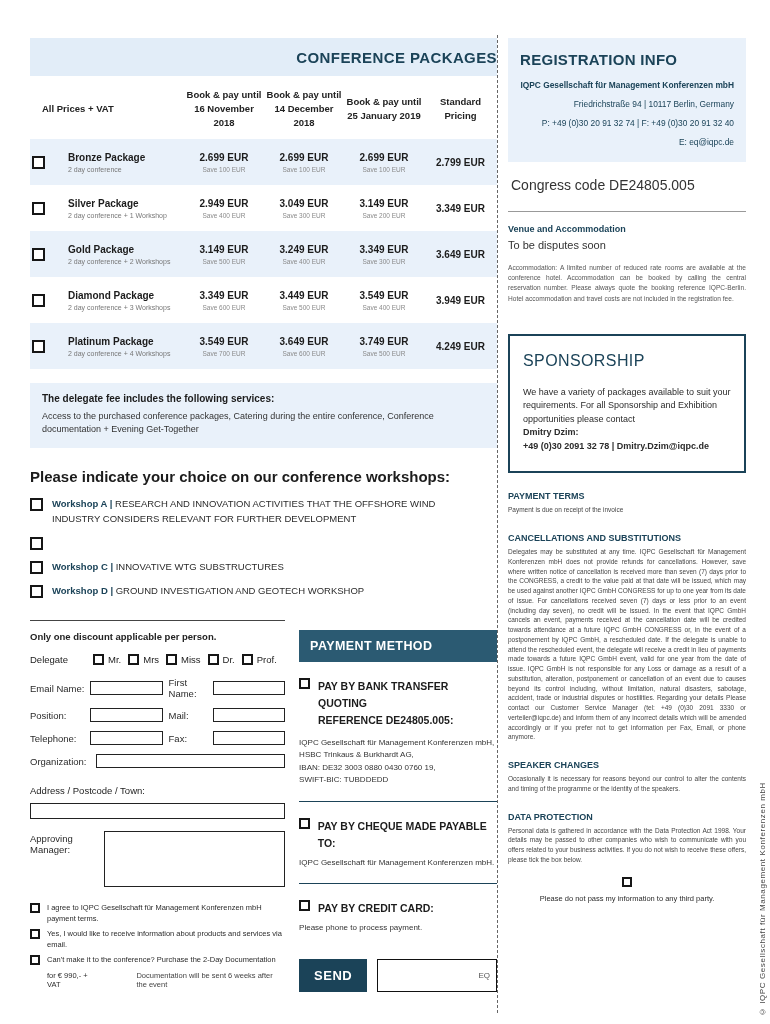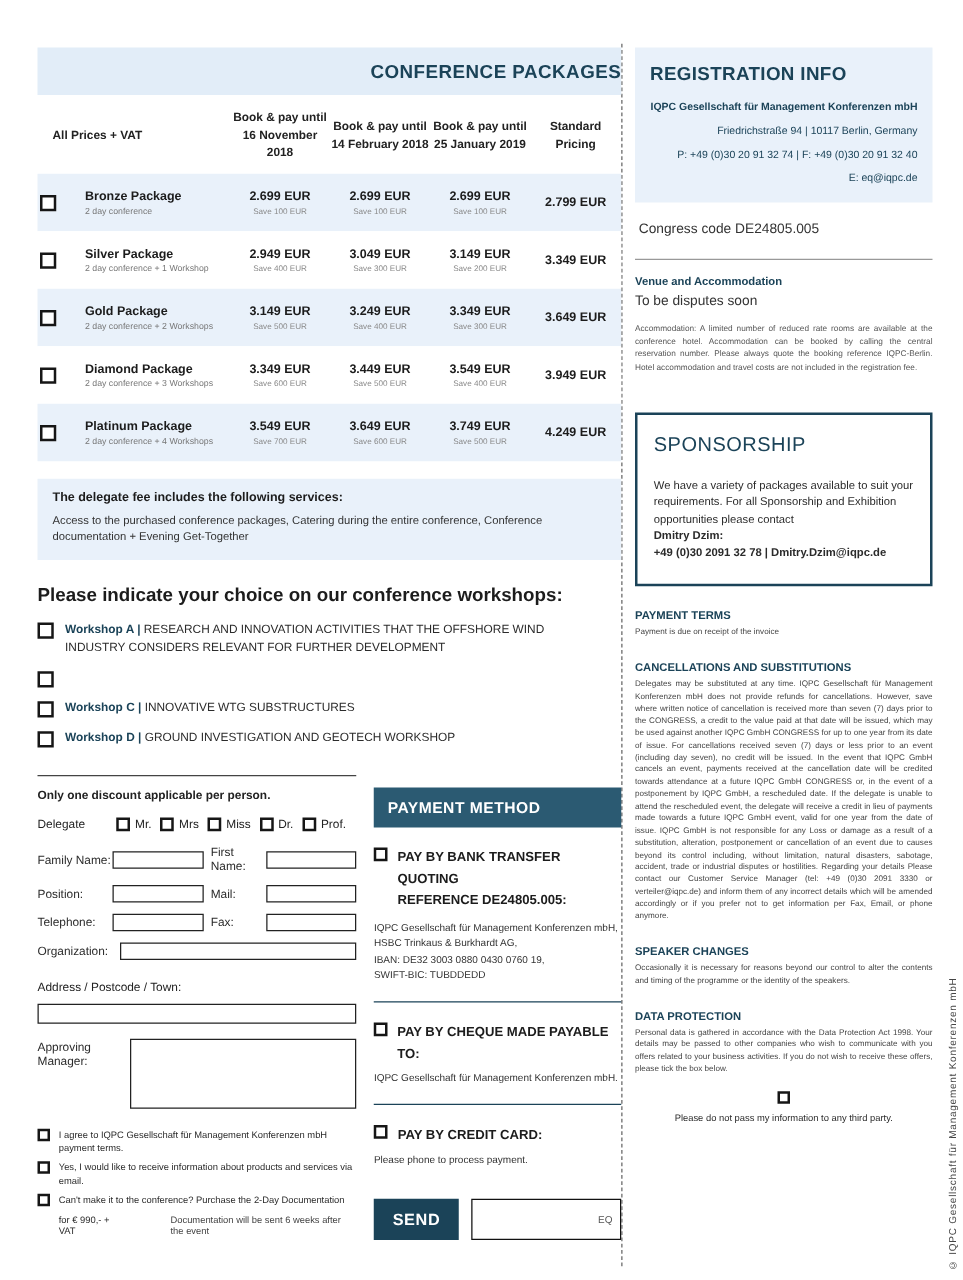--- a/index.html
+++ b/index.html
@@ -79,21 +79,21 @@
   .send-btn { background:#1b4358; color:#fff; font-size:13px; font-weight:bold; padding:9px 15px; letter-spacing:.5px; cursor:pointer; border:none; }
   .send-field { flex:1; height:33px; border:1.6px solid #111; display:flex; align-items:center; justify-content:flex-end; padding-right:6px; font-size:8px; color:#555; background:#fff; }
 
   
   .right { position:absolute; left:508px; top:38px; width:238px; }
   .reg-box { background:#e9f1fa; padding:13px 12px 15px; }
   .reg-title { font-size:15px; font-weight:bold; color:#1b4358; letter-spacing:.3px; margin-bottom:12px; }
   .reg-line { font-size:8.4px; color:#1b4358; margin-bottom:9px;text-align:right; }
   .reg-line.bold { font-weight:bold; }
   .reg-line:last-child { margin-bottom:0; }
-  .congress { font-size:11px; color:#333; margin:15px 0 0 3px; }
+  .congress { font-size:14px; color:#333; margin:15px 0 0 3px; }
   .r-div { border-top:1px solid #999; margin:18px 0 12px; }
   .venue-h { font-size:9px; font-weight:bold; color:#1b4358; margin-bottom:5px; }
   .venue-status { font-size:11px; color:#333; margin-bottom:12px; }
   .small-note { font-size:6.6px; color:#555; line-height:1.55; text-align:justify; }
   .sponsor { border:2px solid #1b4358; padding:16px 13px 18px; margin-top:30px; }
   .sp-title { font-size:16px; color:#1b4358; letter-spacing:.4px; }
   .sp-text { font-size:9px; color:#2b2b2b; line-height:1.5; margin-top:16px; }
   .sp-bold { font-weight:bold; }
   .t-head { font-size:9px; font-weight:bold; color:#1b4358; margin:18px 0 4px; }
   .t-body { font-size:6.5px; color:#444; line-height:1.5; text-align:justify; }
@@ -121,21 +121,21 @@
       <div class="thead">
         <span class="hfirst">
             <span class="h-main">All Prices + VAT</span>
           </span>
         <span class="hcell">
             <span class="h-main">Book &amp; pay until</span>
             <span class="h-sub">16 November 2018</span>
           </span>
         <span class="hcell">
             <span class="h-main">Book &amp; pay until</span>
-            <span class="h-sub">14 February 2018</span>
+            <span class="h-sub">14 December 2018</span>
           </span>
         <span class="hcell">
             <span class="h-main">Book &amp; pay until</span>
             <span class="h-sub">25 January 2019</span>
           </span>
         <span class="hcell">
             <span class="h-main">Standard Pricing</span>
           </span>
       </div>
 
@@ -306,21 +306,21 @@
           <span class="t-opt">
               <span class="chk chk-md"></span>
               <span>Dr.</span>
             </span>
           <span class="t-opt">
               <span class="chk chk-md"></span>
               <span>Prof.</span>
             </span>
         </div>
         <div class="f-row">
-          <span class="lbl">Family Name:</span>
+          <span class="lbl">Email Name:</span>
           <span class="inp"></span>
           <span class="lbl2">First Name:</span>
           <span class="inp"></span>
         </div>
         <div class="f-row">
           <span class="lbl">Position:</span>
           <span class="inp"></span>
           <span class="lbl2">Mail:</span>
           <span class="inp"></span>
         </div>

